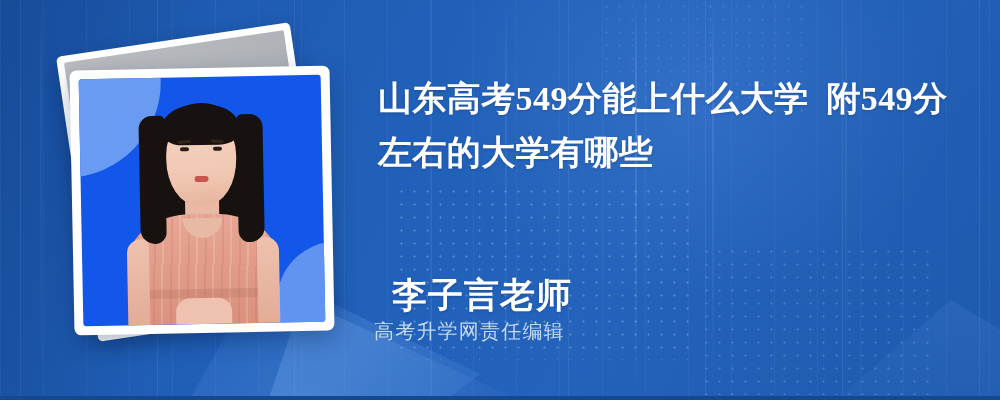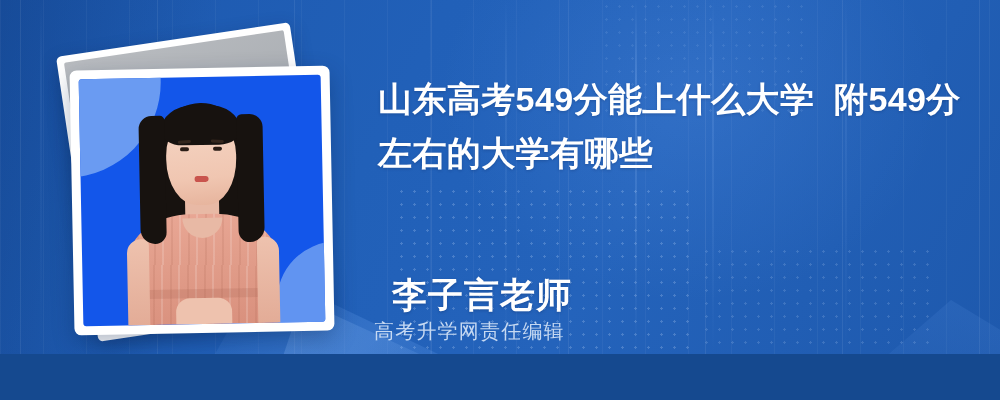--- a/index.html
+++ b/index.html
@@ -3,24 +3,24 @@
 <meta charset="utf-8">
 <style>
   html, body {
     margin: 0;
     padding: 0;
     background: #15498f;
   }
   #banner {
     position: relative;
     width: 1000px;
-    height: 354px;
+    height: 396px;
     overflow: hidden;
     background: linear-gradient(118deg, #1d58ad 0%, #2160b8 38%, #2463bb 62%, #1e59ad 100%);
-    font-family: Liberation Sans, sans-serif;
+    font-family: Liberation Serif, serif;
   }
 
   
   .bg-layer { position: absolute; inset: 0; pointer-events: none; }
 
   .bg-vlines {
     background-image:
       linear-gradient(to right, rgba(255,255,255,0.085) 1px, transparent 1px),
       linear-gradient(to right, rgba(255,255,255,0.05) 1px, transparent 1px);
     background-size: 137px 100%, 43px 100%;

